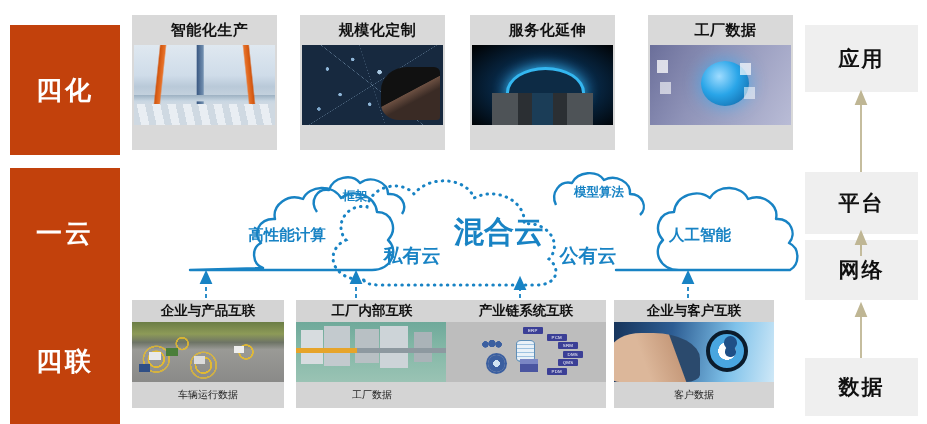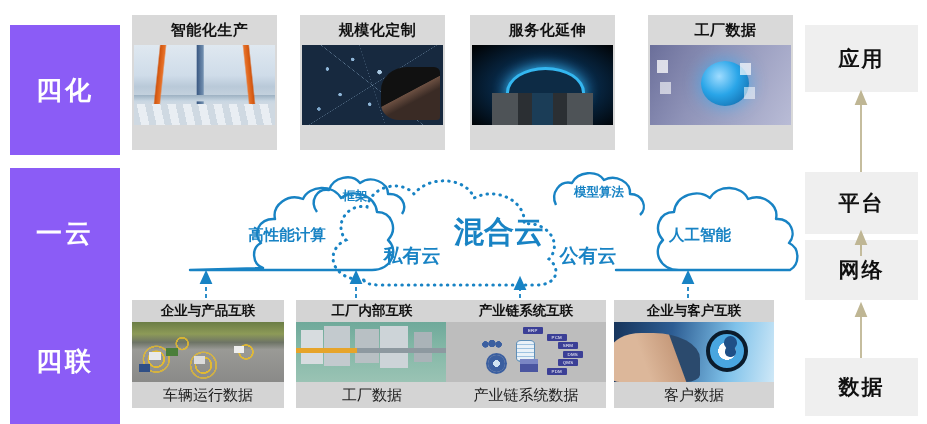--- a/index.html
+++ b/index.html
@@ -5,21 +5,21 @@
   html,body{margin:0;padding:0;background:#ffffff;}
   body{
     width:927px;height:424px;position:relative;overflow:hidden;
     font-family:"Liberation Sans","DejaVu Sans",sans-serif;
     -webkit-font-smoothing:antialiased;
   }
 
   
   .cat{
     position:absolute;left:10px;width:110px;
-    background:#8b5cf6;color:#ffffff;
+    background:#c2410c;color:#ffffff;
     display:flex;align-items:center;justify-content:center;
     font-weight:bold;font-size:26px;letter-spacing:3px;
   }
   #cat0{top:25px;height:130px;}
   #cat1{top:160px;height:130px;margin-top:8px;}
   #cat2{top:295px;height:132px;}
 
   
   .topcard{
     position:absolute;top:15px;width:145px;height:135px;
@@ -102,21 +102,21 @@
   .botcard{
     position:absolute;top:300px;width:152px;height:108px;background:#d4d4d4;
   }
   .botcard .cap{
     height:22px;line-height:22px;text-align:center;
     font-weight:bold;font-size:13.5px;color:#111;
   }
   .botcard .pic{height:60px;position:relative;overflow:hidden;}
   .botcard .sub{
     height:26px;line-height:26px;text-align:center;
-    font-size:15px;color:#222;
+    font-size:10px;color:#222;
   }
   .pic-road{
     background:linear-gradient(180deg,#6b7d46 0%,#8d9a58 20%,#6e7466 34%,#9a9a96 46%,#8a8a88 100%);
   }
   .pic-road:before{
     content:"";position:absolute;inset:0;
     background:
       radial-gradient(circle at 16% 62%,transparent 0 7px,rgba(235,190,40,.9) 7px 8.5px,transparent 9px),
       radial-gradient(circle at 16% 62%,transparent 0 12px,rgba(235,190,40,.75) 12px 13.5px,transparent 14px),
       radial-gradient(circle at 47% 72%,transparent 0 7px,rgba(235,190,40,.9) 7px 8.5px,transparent 9px),
@@ -340,21 +340,20 @@
     <div class="chip" style="left:73%;top:48%;">
         <span>DMS</span>
       </div>
     <div class="chip" style="left:70%;top:62%;">
         <span>QMS</span>
       </div>
     <div class="chip" style="left:63%;top:76%;">
         <span>PDM</span>
       </div>
   </div>
-  <div class="sub">产业链系统数据</div>
 </div>
 
 <div class="botcard" style="left:614px;width:160px;">
   <div class="cap">企业与客户互联</div>
   <div class="pic pic-cust">
     <div class="hand"></div>
   </div>
   <div class="sub">客户数据</div>
 </div>
 

